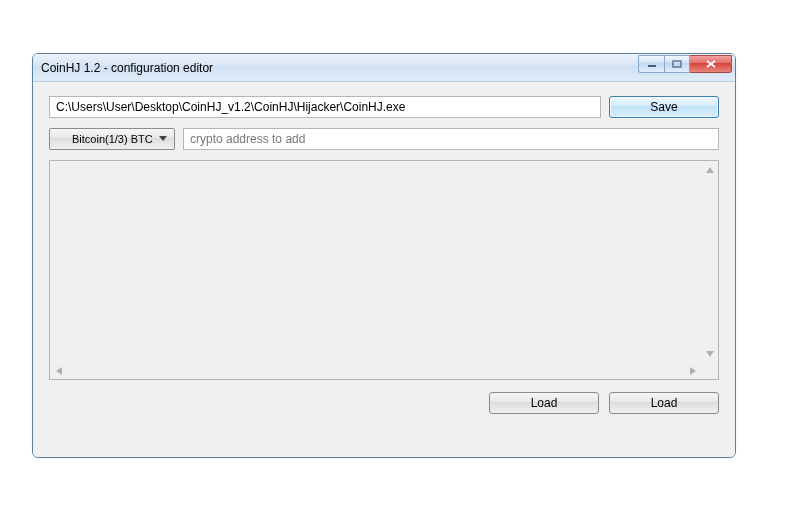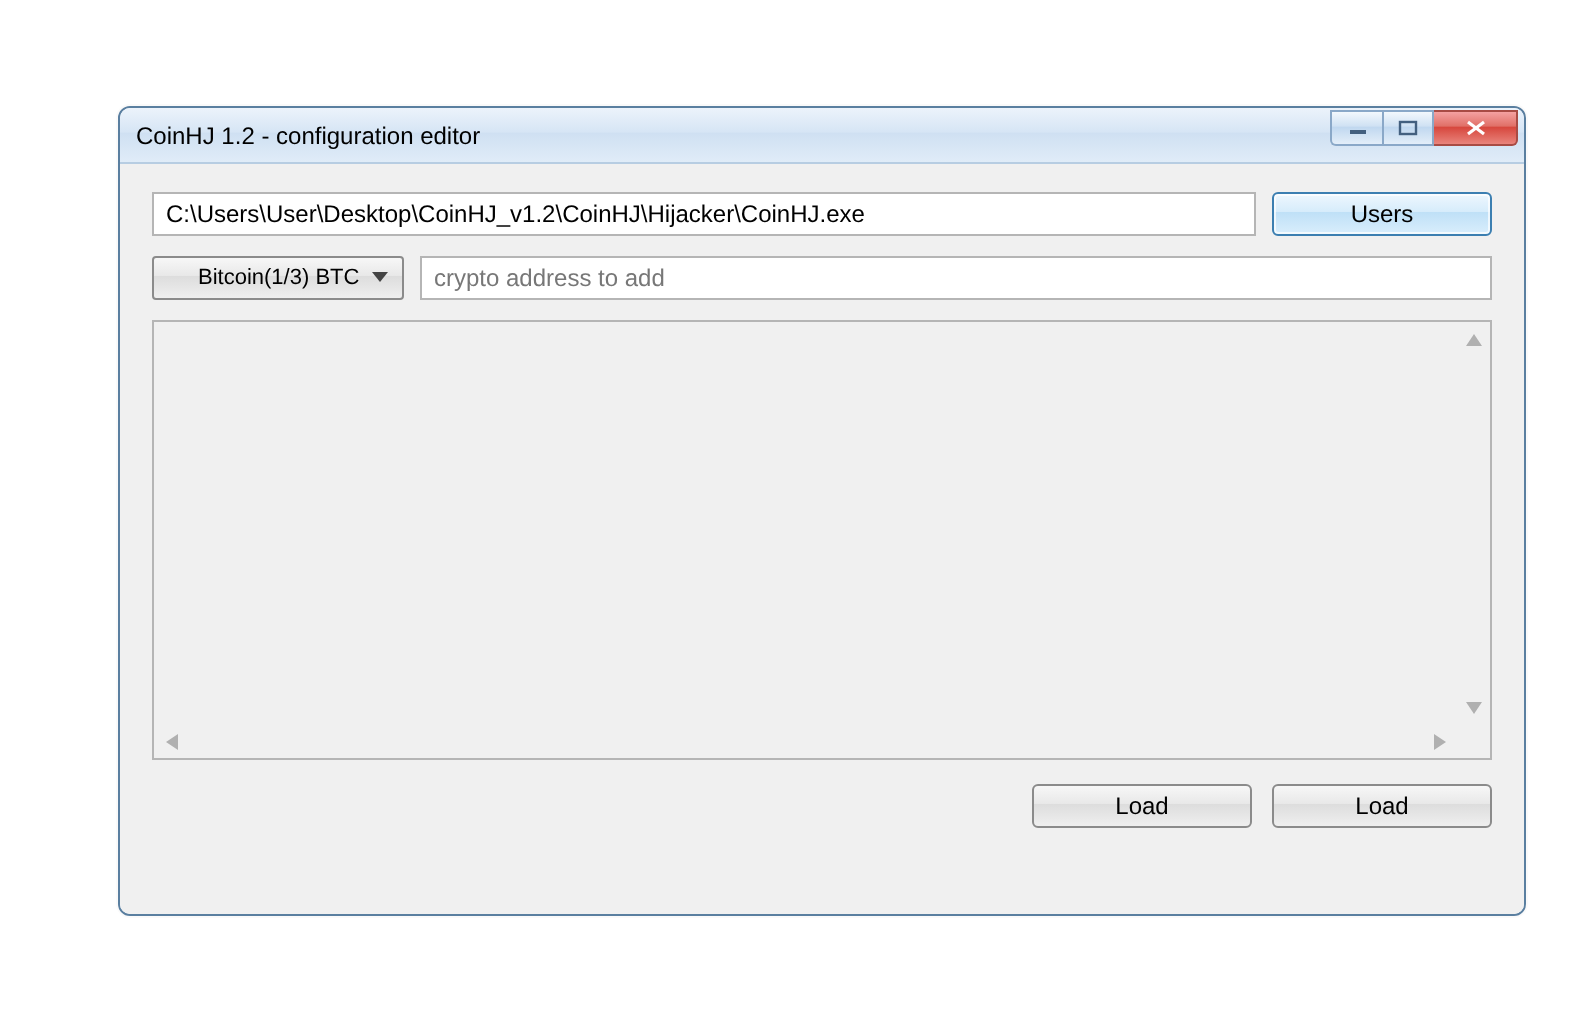--- a/index.html
+++ b/index.html
@@ -8,21 +8,21 @@
     padding: 0;
     width: 788px;
     height: 513px;
     background: #ffffff;
     font-family: "Segoe UI", Tahoma, sans-serif;
     font-size: 12px;
     color: #000;
   }
   .window {
     position: absolute;
-    left: 59px;
+    left: 32px;
     top: 53px;
     width: 704px;
     height: 405px;
     border: 1px solid #5a7fa0;
     border-radius: 6px;
     background: #fff;
     box-shadow: 0 0 0 1px rgba(0,0,0,0.02);
     overflow: hidden;
   }
   .titlebar {
@@ -199,21 +199,21 @@
           <line x1="10" y1="2" x2="2" y2="8" stroke="#fff" stroke-width="1.6"></line>
         </svg>
       </div>
     </div>
   </div>
 
   <div class="client">
 
     <div class="row">
       <input class="path-input" type="text" readonly="" value="C:\Users\User\Desktop\CoinHJ_v1.2\CoinHJ\Hijacker\CoinHJ.exe" style="">
-      <button class="btn primary">Users</button>
+      <button class="btn primary">Save</button>
     </div>
 
     <div class="row">
       <div class="combo">
         <span class="combo-label">Bitcoin(1/3) BTC</span>
         <span class="combo-arrow">
           <svg width="8" height="6">
               <polygon points="0,0 8,0 4,5" fill="#444"></polygon>
             </svg>
         </span>

